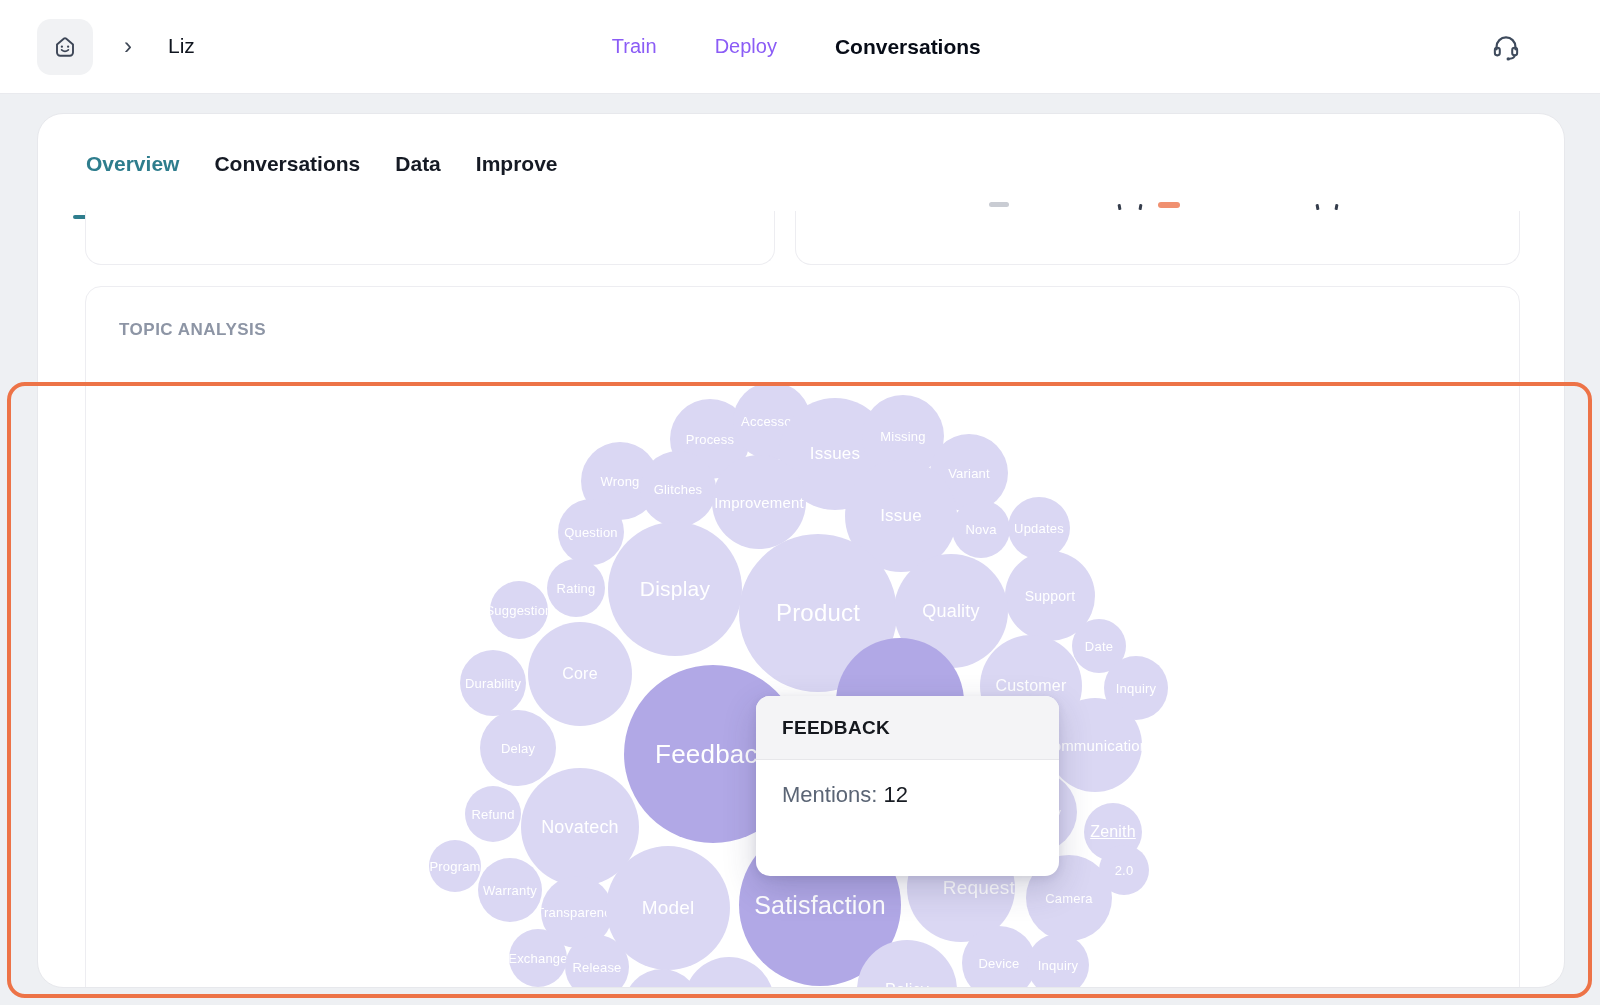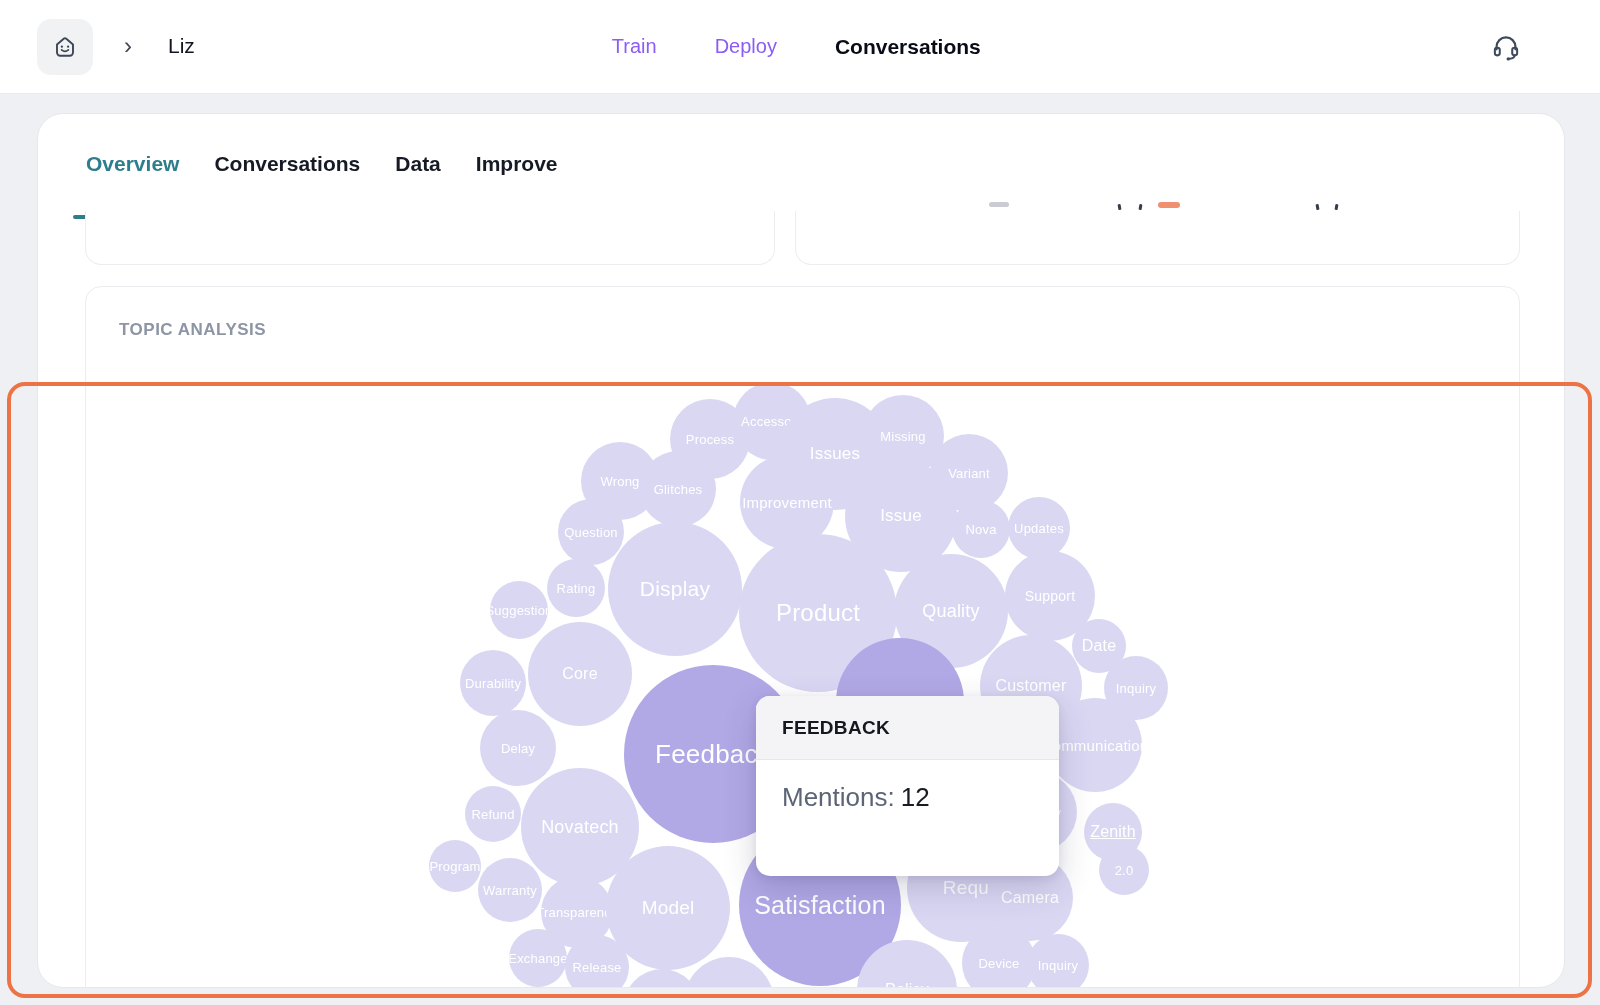--- a/index.html
+++ b/index.html
@@ -41,21 +41,21 @@
   
   .bubble{position:absolute;border-radius:50%;display:flex;align-items:center;justify-content:center;overflow:hidden;color:#ffffff;font-weight:500;letter-spacing:.2px;cursor:pointer;}
   .bubble.light{background:#dad7f3;}
   .bubble.dark{background:#b1a8e6;}
   .bubble span{white-space:nowrap;}
 
   
   .tooltip{position:absolute;left:718px;top:582px;width:303px;height:180px;background:#ffffff;border-radius:14px;box-shadow:0 12px 34px rgba(45,45,90,.20),0 2px 8px rgba(45,45,90,.10);z-index:40;overflow:hidden;}
   .tooltip-header{height:64px;background:#f4f4f6;border-bottom:1px solid #e7e7ea;display:flex;align-items:center;padding-left:26px;box-sizing:border-box;}
   .tooltip-title{font-size:19px;font-weight:700;color:#15181e;letter-spacing:.3px;}
-  .tooltip-body{padding:22px 0 0 26px;font-size:26px;}
+  .tooltip-body{padding:22px 0 0 26px;font-size:22px;}
   .tooltip-metric-label{color:#5b6575;}
   .tooltip-metric-value{color:#171b22;margin-left:6px;}
 
   
   .annotation-rect{position:absolute;left:7px;top:382px;width:1585px;height:616px;border:4px solid #ed7347;border-radius:18px;box-sizing:border-box;z-index:100;pointer-events:none;}
 
   svg{display:block;}
 </style>
 </head>
 <body>
@@ -130,21 +130,21 @@
           </div>
           <div class="bubble light" style="left: 776px; top: 108px; height: 82px; width: 82px; font-size: 13px;">
             <span>Missing</span>
           </div>
           <div class="bubble light" style="left: 495px; top: 155px; height: 78px; width: 78px; font-size: 13px;">
             <span>Wrong</span>
           </div>
           <div class="bubble light" style="left: 554px; top: 164px; height: 76px; width: 76px; font-size: 13px;">
             <span>Glitches</span>
           </div>
-          <div class="bubble light" style="left: 654px; top: 168px; height: 94px; width: 94px; font-size: 15px;">
+          <div class="bubble light" style="left: 626px; top: 168px; height: 94px; width: 94px; font-size: 15px;">
             <span>Improvement</span>
           </div>
           <div class="bubble light" style="left: 844px; top: 147px; height: 78px; width: 78px; font-size: 13px;">
             <span>Variant</span>
           </div>
           <div class="bubble light" style="left: 759px; top: 173px; height: 112px; width: 112px; font-size: 17px;">
             <span>Issue</span>
           </div>
           <div class="bubble light" style="left: 472px; top: 212px; height: 66px; width: 66px; font-size: 13px;">
             <span>Question</span>
@@ -166,21 +166,21 @@
           </div>
           <div class="bubble light" style="left: 653px; top: 247px; height: 158px; width: 158px; font-size: 24px;">
             <span>Product</span>
           </div>
           <div class="bubble light" style="left: 919px; top: 264px; height: 90px; width: 90px; font-size: 14px;">
             <span>Support</span>
           </div>
           <div class="bubble light" style="left: 808px; top: 267px; height: 114px; width: 114px; font-size: 18px;">
             <span>Quality</span>
           </div>
-          <div class="bubble light" style="left: 986px; top: 332px; height: 54px; width: 54px; font-size: 16px;">
+          <div class="bubble light" style="left: 986px; top: 332px; height: 54px; width: 54px; font-size: 13px;">
             <span>Date</span>
           </div>
           <div class="bubble light" style="left: 894px; top: 348px; height: 102px; width: 102px; font-size: 16px;">
             <span>Customer</span>
           </div>
           <div class="bubble light" style="left: 1018px; top: 369px; height: 64px; width: 64px; font-size: 13px;">
             <span>Inquiry</span>
           </div>
           <div class="bubble light" style="left: 442px; top: 335px; height: 104px; width: 104px; font-size: 16px;">
             <span>Core</span>
@@ -218,21 +218,21 @@
           </div>
           <div class="bubble light" style="left: 455px; top: 589px; height: 72px; width: 72px; font-size: 13px;">
             <span>Transparency</span>
           </div>
           <div class="bubble light" style="left: 520px; top: 559px; height: 124px; width: 124px; font-size: 19px;">
             <span>Model</span>
           </div>
           <div class="bubble light" style="left: 821px; top: 547px; height: 108px; width: 108px; font-size: 19px; justify-content: flex-end;">
             <span>Request</span>
           </div>
-          <div class="bubble light" style="left: 901px; top: 568px; height: 86px; width: 86px; font-size: 16px;">
+          <div class="bubble light" style="left: 940px; top: 568px; height: 86px; width: 86px; font-size: 13px;">
             <span>Camera</span>
           </div>
           <div class="bubble light" style="left: 1013px; top: 558px; height: 50px; width: 50px; font-size: 13px;">
             <span>2.0</span>
           </div>
           <div class="bubble dark" style="left: 653px; top: 537px; height: 162px; width: 162px; font-size: 25px;">
             <span>Satisfaction</span>
           </div>
           <div class="bubble light" style="left: 423px; top: 642px; height: 58px; width: 58px; font-size: 13px;">
             <span>Exchange</span>

